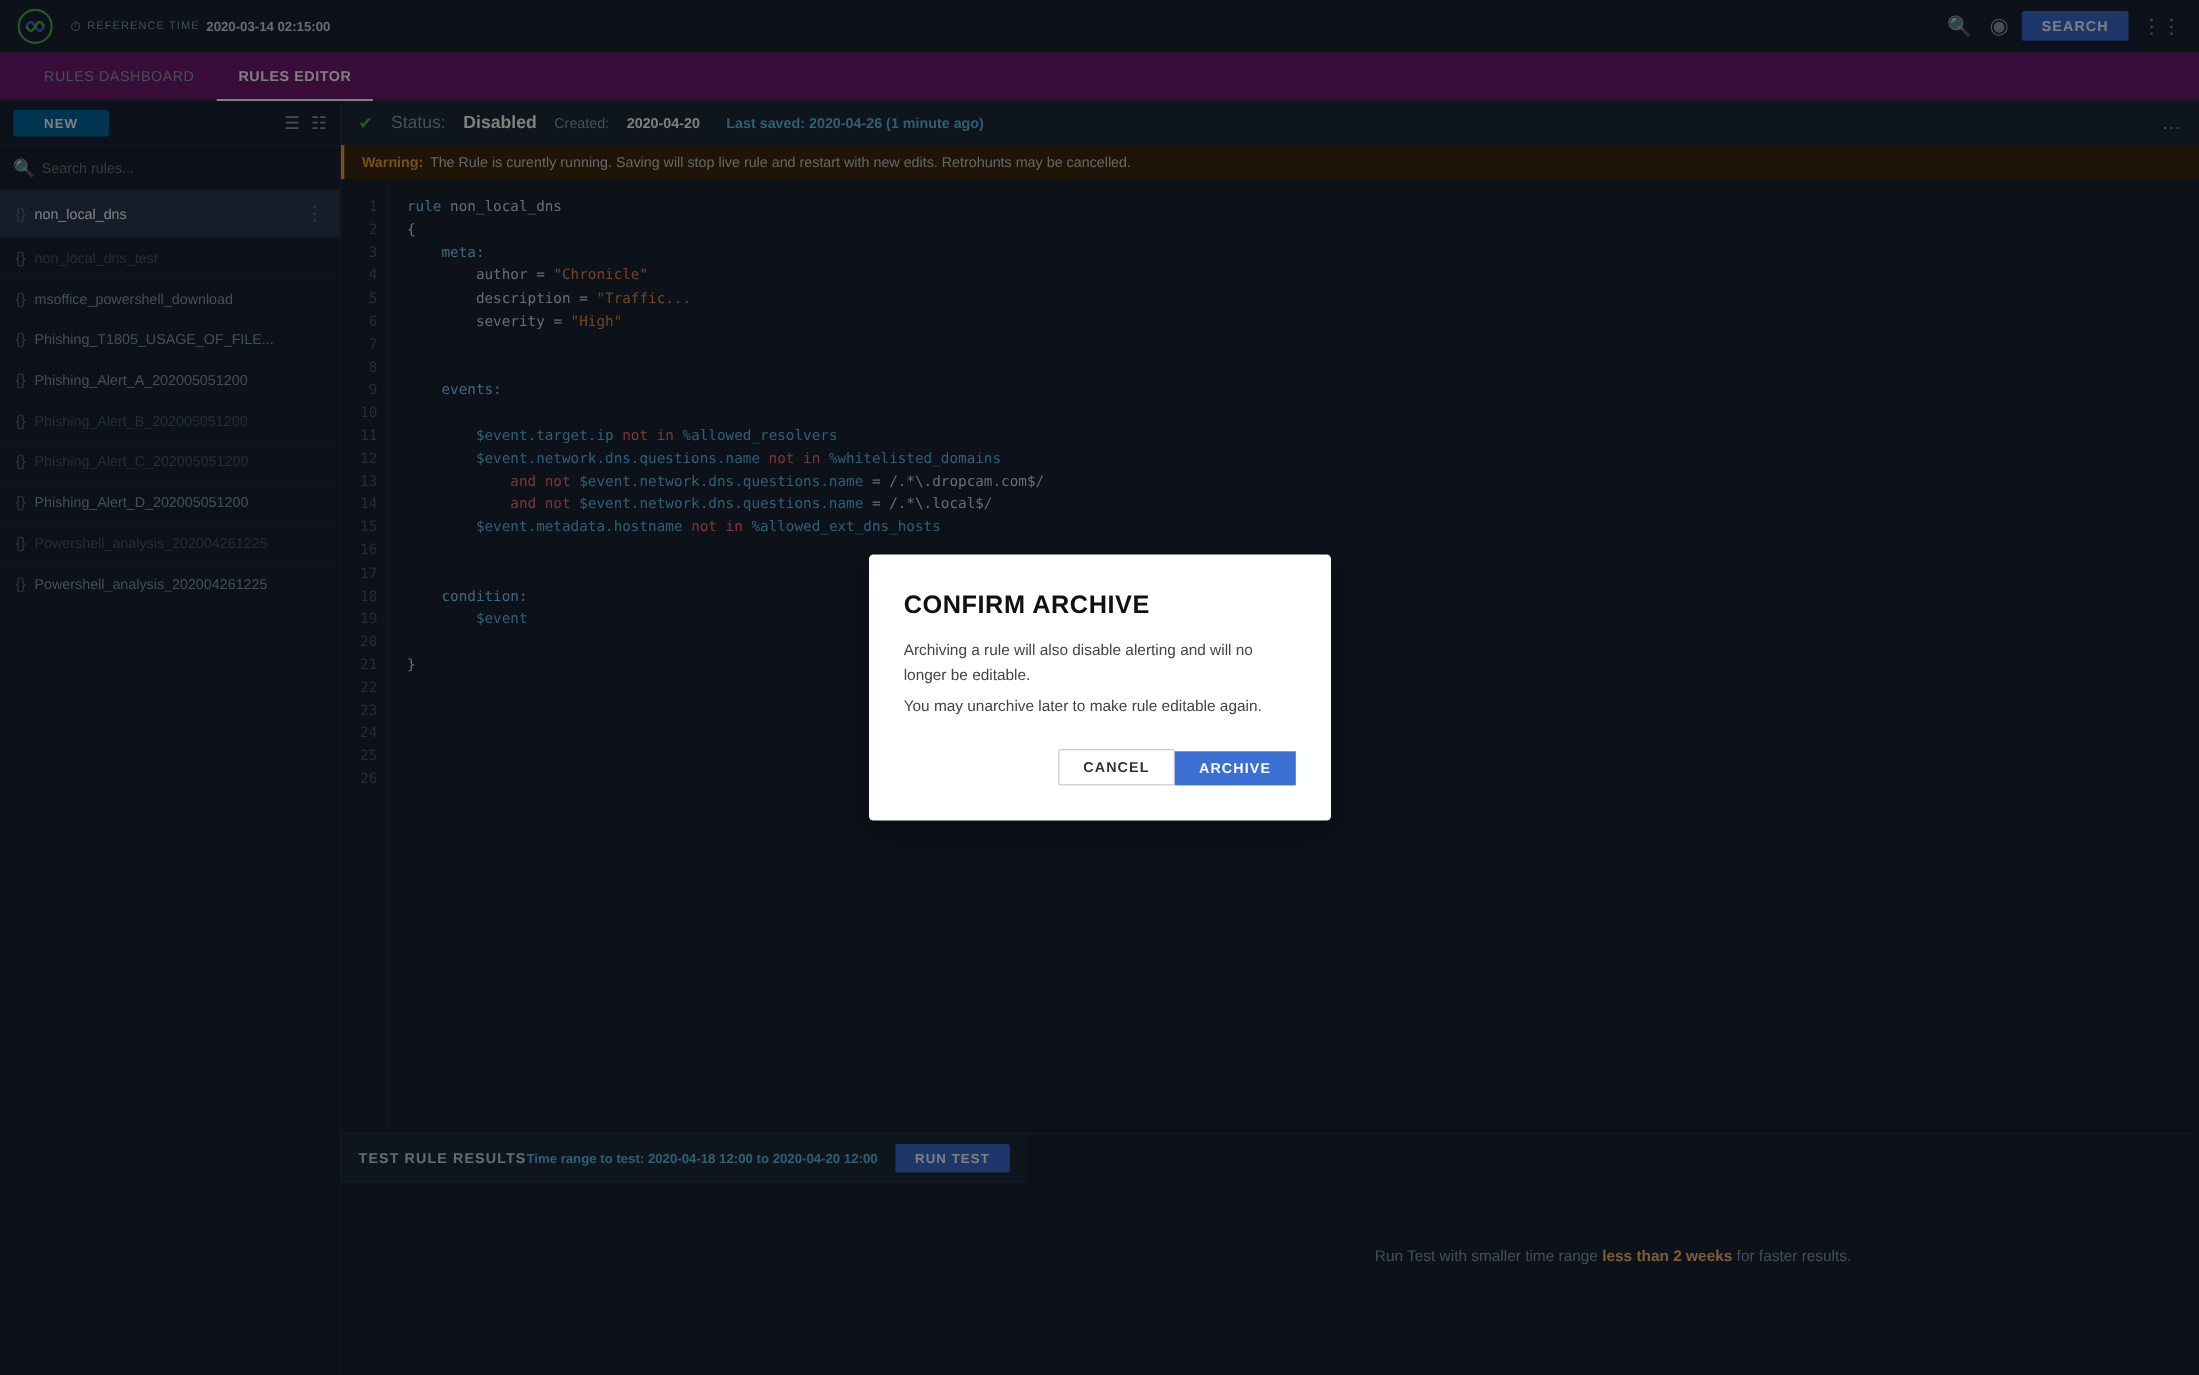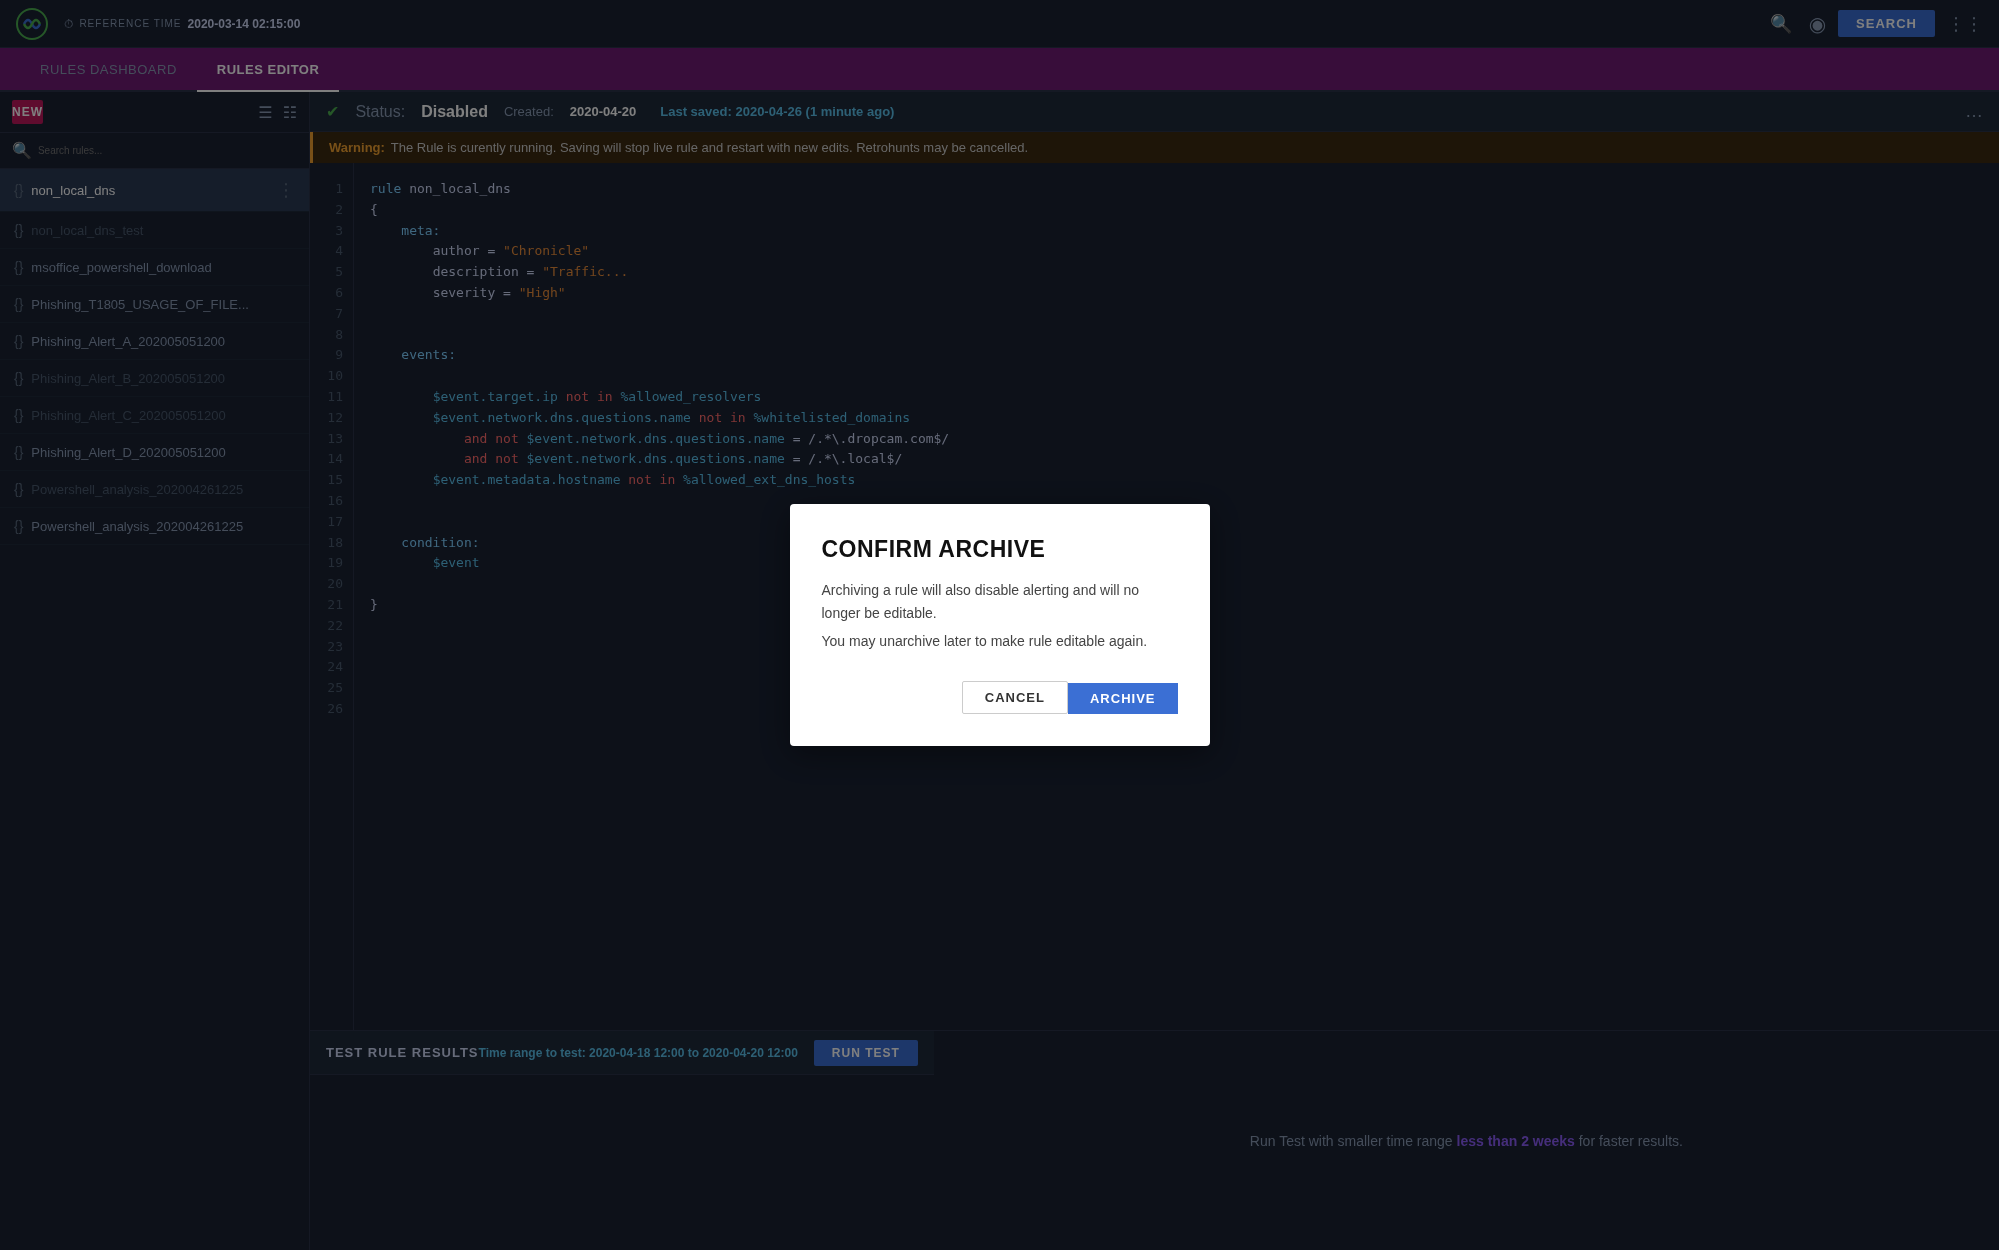--- a/index.html
+++ b/index.html
@@ -41,21 +41,21 @@
     
     .sidebar {
       width: 310px; background: #1a2233; border-right: 1px solid #2a3349;
       display: flex; flex-direction: column; flex-shrink: 0;
     }
     .sidebar-toolbar {
       display: flex; align-items: center; padding: 8px 12px; gap: 8px;
       border-bottom: 1px solid #2a3349;
     }
     .new-btn {
-      background: #be185d; color: #fff; border: none; padding: 5px 0;
+      background: #0369a1; color: #fff; border: none; padding: 5px 28px;
       font-size: 12px; font-weight: bold; border-radius: 2px; cursor: pointer; letter-spacing: 1px;
     }
     .sidebar-toolbar-icons { margin-left: auto; display: flex; gap: 10px; color: #8a9bb5; cursor: pointer; font-size: 16px; }
     .search-rules {
       padding: 8px 12px; border-bottom: 1px solid #2a3349;
     }
     .search-rules input {
       width: 100%; background: #1a2233; border: none; color: #8a9bb5;
       font-size: 13px; outline: none; padding: 4px 0;
     }
@@ -131,21 +131,21 @@
     .time-range span { color: #5bc0eb; font-weight: bold; }
     .run-test-btn {
       background: #3b6fd4; color: #fff; border: none; padding: 6px 18px;
       font-size: 12px; font-weight: bold; border-radius: 2px; cursor: pointer;
       letter-spacing: 1px; margin-left: 16px;
     }
     .bottom-content {
       flex: 1; display: flex; align-items: center; justify-content: center;
       color: #8a9bb5; font-size: 14px;
     }
-    .bottom-content strong { color: #8b5cf6; font-weight: bold; }
+    .bottom-content strong { color: #fdba74; font-weight: bold; }
 
     
     .overlay {
       position: fixed; top: 0; left: 0; width: 100%; height: 100%;
       background: rgba(0,0,0,0.5); display: flex; align-items: center;
       justify-content: center; z-index: 100;
     }
     .dialog {
       background: #fff; color: #222; width: 420px; border-radius: 4px;
       padding: 32px; box-shadow: 0 8px 32px rgba(0,0,0,0.4);
@@ -202,21 +202,21 @@
     <div class="sidebar-toolbar">
       <button class="new-btn">NEW</button>
       <div class="sidebar-toolbar-icons">
         <span>☰</span>
         <span>☷</span>
       </div>
     </div>
     <div class="search-rules">
       <div class="search-rules-wrapper">
         <span style="color:#8a9bb5;">🔍</span>
-        <input type="text" style="background: rgb(26, 34, 51); border: none; color: #f0abfc; font-size: 10px; outline: none; width: 100%;" placeholder="Search rules...">
+        <input type="text" style="background: rgb(26, 34, 51); border: none; color: #f0abfc; font-size: 13px; outline: none; width: 100%;" placeholder="Search rules...">
       </div>
     </div>
     <div class="rule-list">
       <div class="rule-item active">
         <span class="rule-icon">{}</span>
         <span class="rule-name">non_local_dns</span>
         <span class="rule-more">⋮</span>
       </div>
       <div class="rule-item disabled">
         <span class="rule-icon">{}</span>

